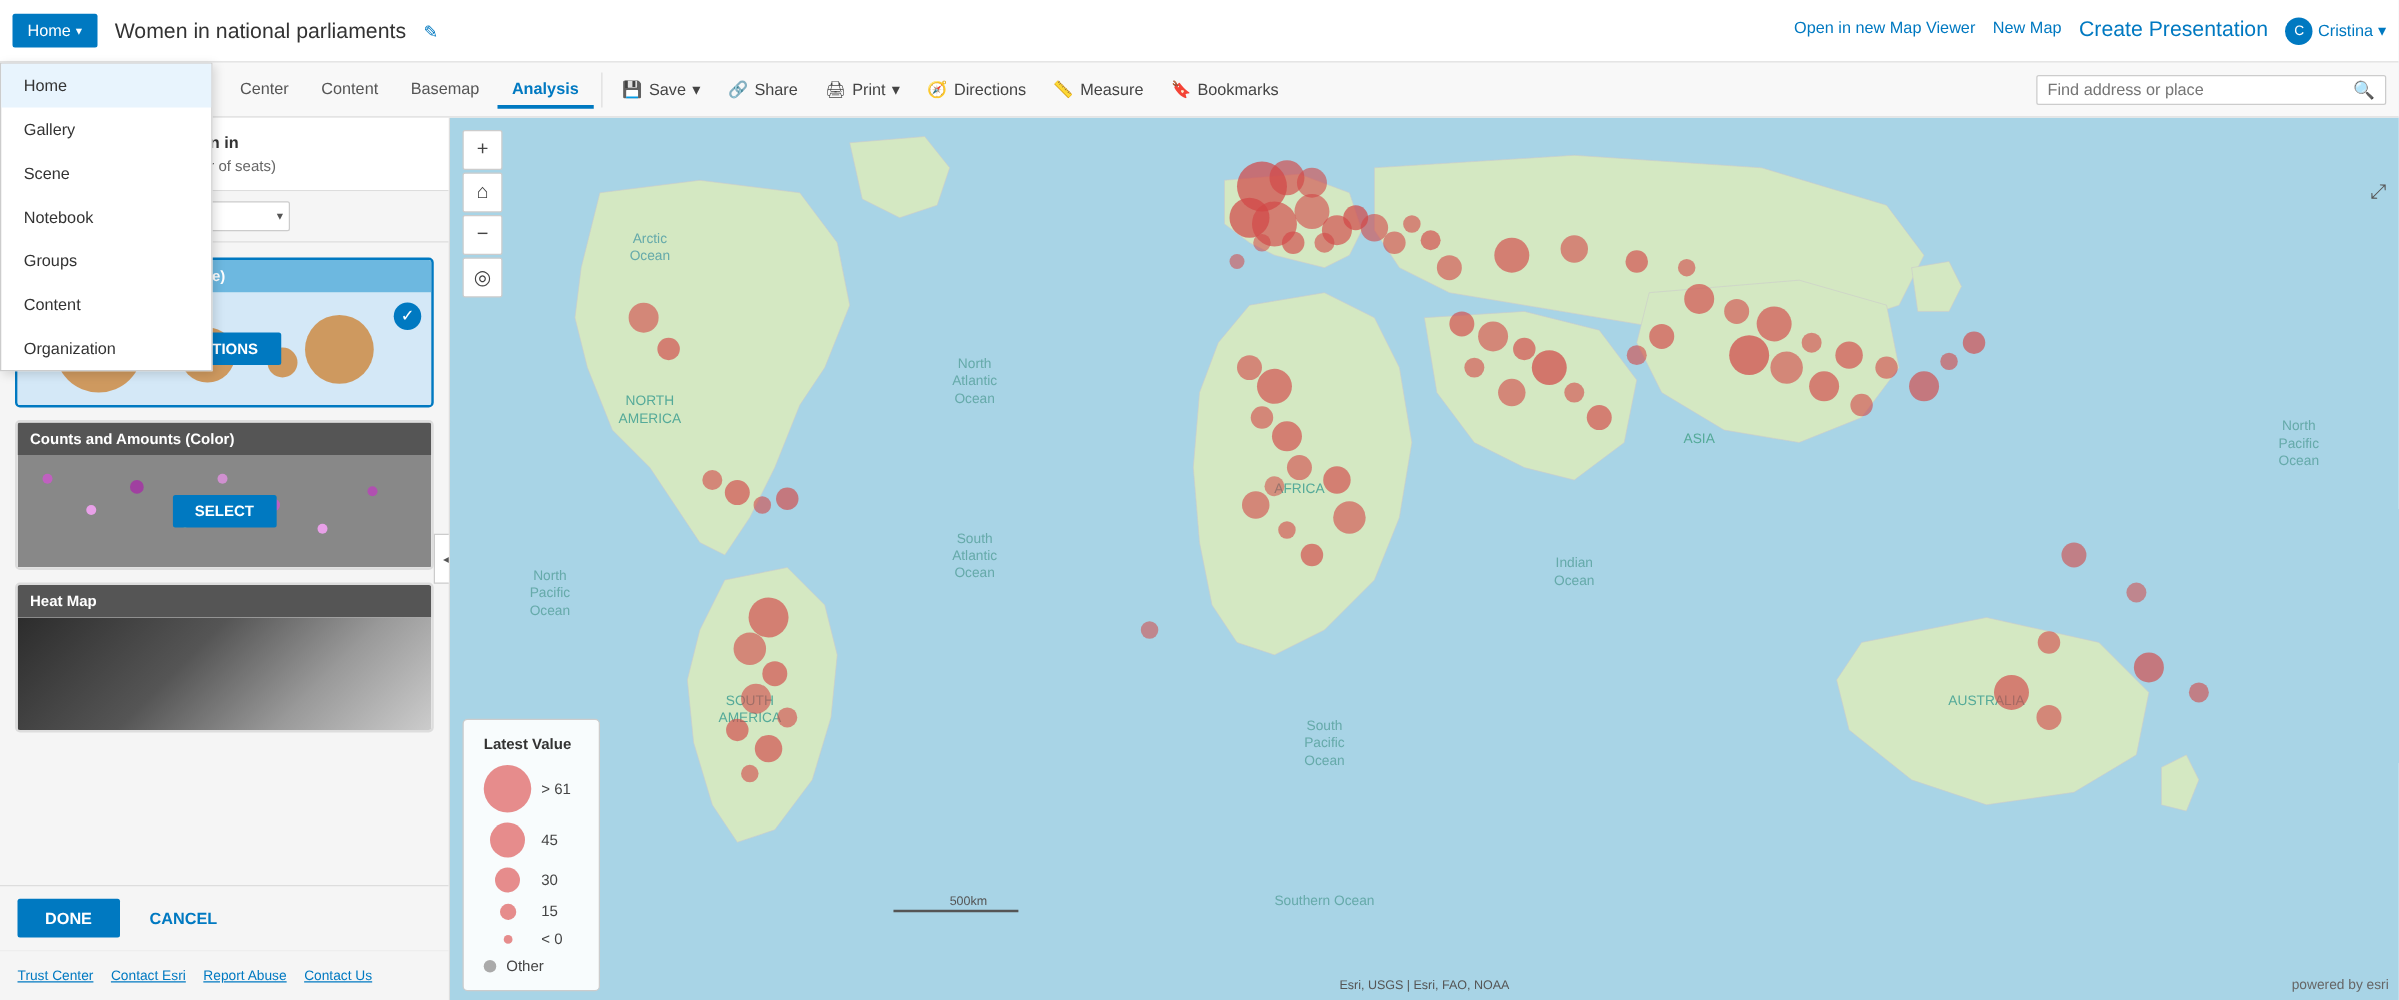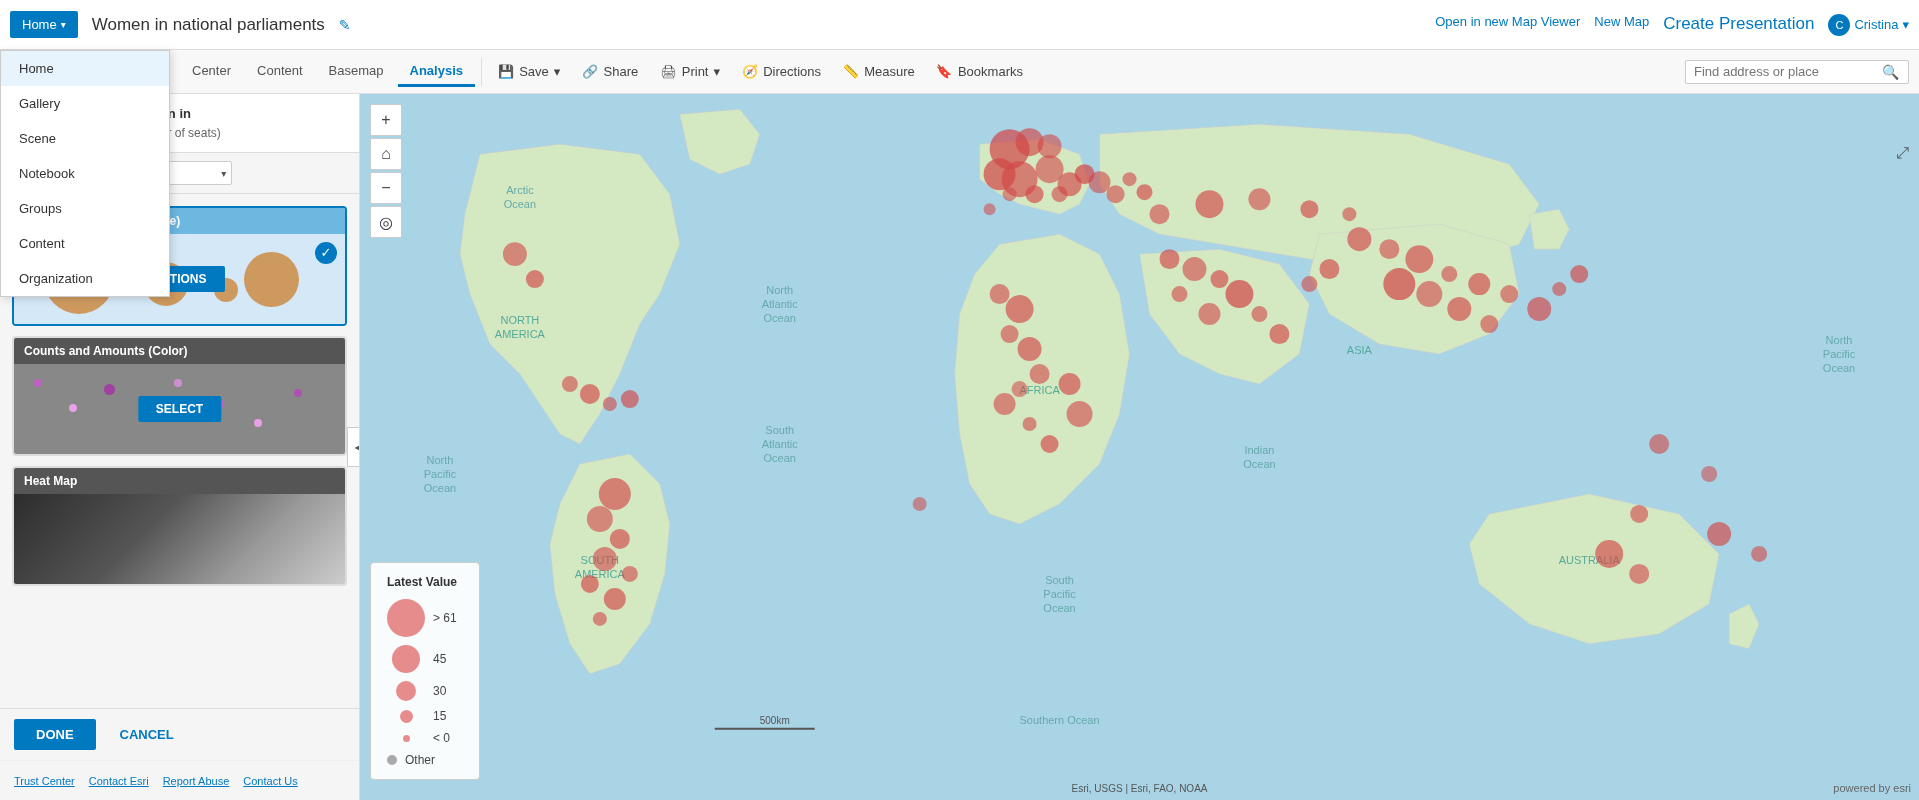--- a/index.html
+++ b/index.html
@@ -52,21 +52,21 @@
     .toolbar-tab.active { color: #0079c1; border-bottom: 3px solid #0079c1; font-weight: 700; text-align: right; }
     .toolbar-sep { width: 1px; height: 28px; background: #ddd; margin: 0 4px; }
     .toolbar-action {
       display: flex; align-items: center; gap: 5px;
       padding: 5px 10px; cursor: pointer; font-size: 13px; color: #444;
       border: none; background: none;
     }
     .toolbar-spacer { flex: 1; }
     #search-box {
       display: flex; align-items: center; border: 1px solid #ccc; background: #fff;
-      padding: 3px 8px; border-radius: 2px; width: 224px;
+      padding: 3px 8px; border-radius: 2px; width: 280px;
     }
     #search-input { border: none; outline: none; font-size: 13px; width: 250px; color: #555; }
     #search-icon-btn { color: #888; cursor: pointer; font-size: 14px; }
     #expand-icon { position: absolute; top: 94px; right: 10px; color: #555; cursor: pointer; font-size: 16px; z-index: 90; }
 
     
     #left-panel {
       position: absolute; top: 94px; left: 0; width: 360px; bottom: 0;
       background: #f5f5f5; border-right: 1px solid #ddd; z-index: 50;
       overflow: hidden;
@@ -189,21 +189,21 @@
       display: flex; flex-direction: column; gap: 2px; z-index: 70;
     }
     .map-ctrl-btn {
       width: 32px; height: 32px; background: #fff; border: 1px solid #ccc;
       display: flex; align-items: center; justify-content: center;
       cursor: pointer; font-size: 16px; color: #444; border-radius: 2px;
     }
 
     
     #legend {
-      position: absolute; bottom: 20px; left: 10px;
+      position: absolute; bottom: 7px; left: 10px;
       background: rgba(255,255,255,0.92); border: 1px solid #ccc;
       border-radius: 4px; padding: 12px 16px; z-index: 70; min-width: 110px;
     }
     #legend-title { font-size: 12px; font-weight: 600; color: #333; margin-bottom: 10px; }
     .legend-item { display: flex; align-items: center; gap: 8px; margin-bottom: 8px; }
     .legend-circle { border-radius: 50%; background: rgba(220, 80, 80, 0.65); flex-shrink: 0; }
     .legend-label { font-size: 12px; color: #444; }
     .legend-other { display: flex; align-items: center; gap: 8px; margin-top: 4px; }
     .legend-dot-gray { width: 10px; height: 10px; border-radius: 50%; background: #aaa; flex-shrink: 0; }
 

